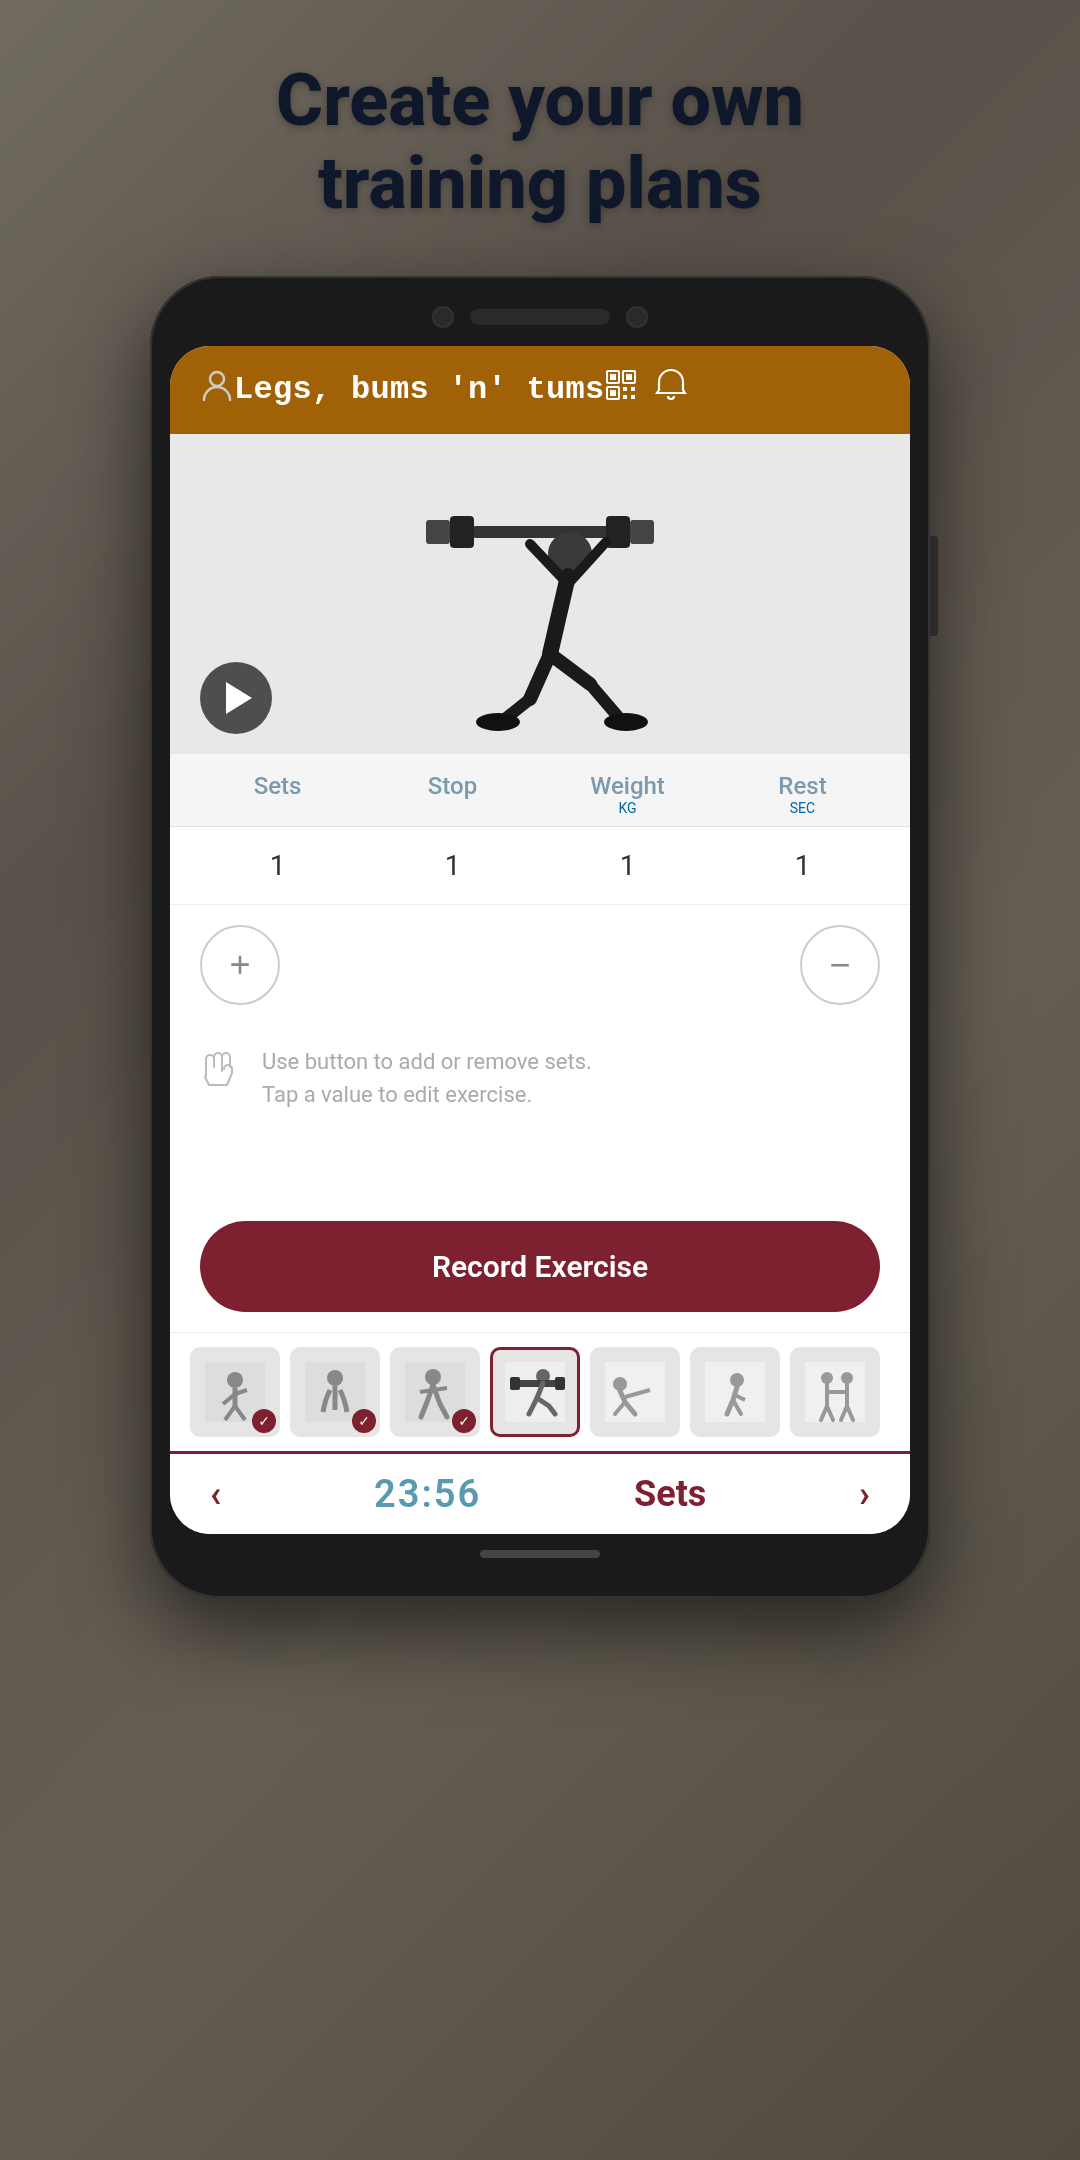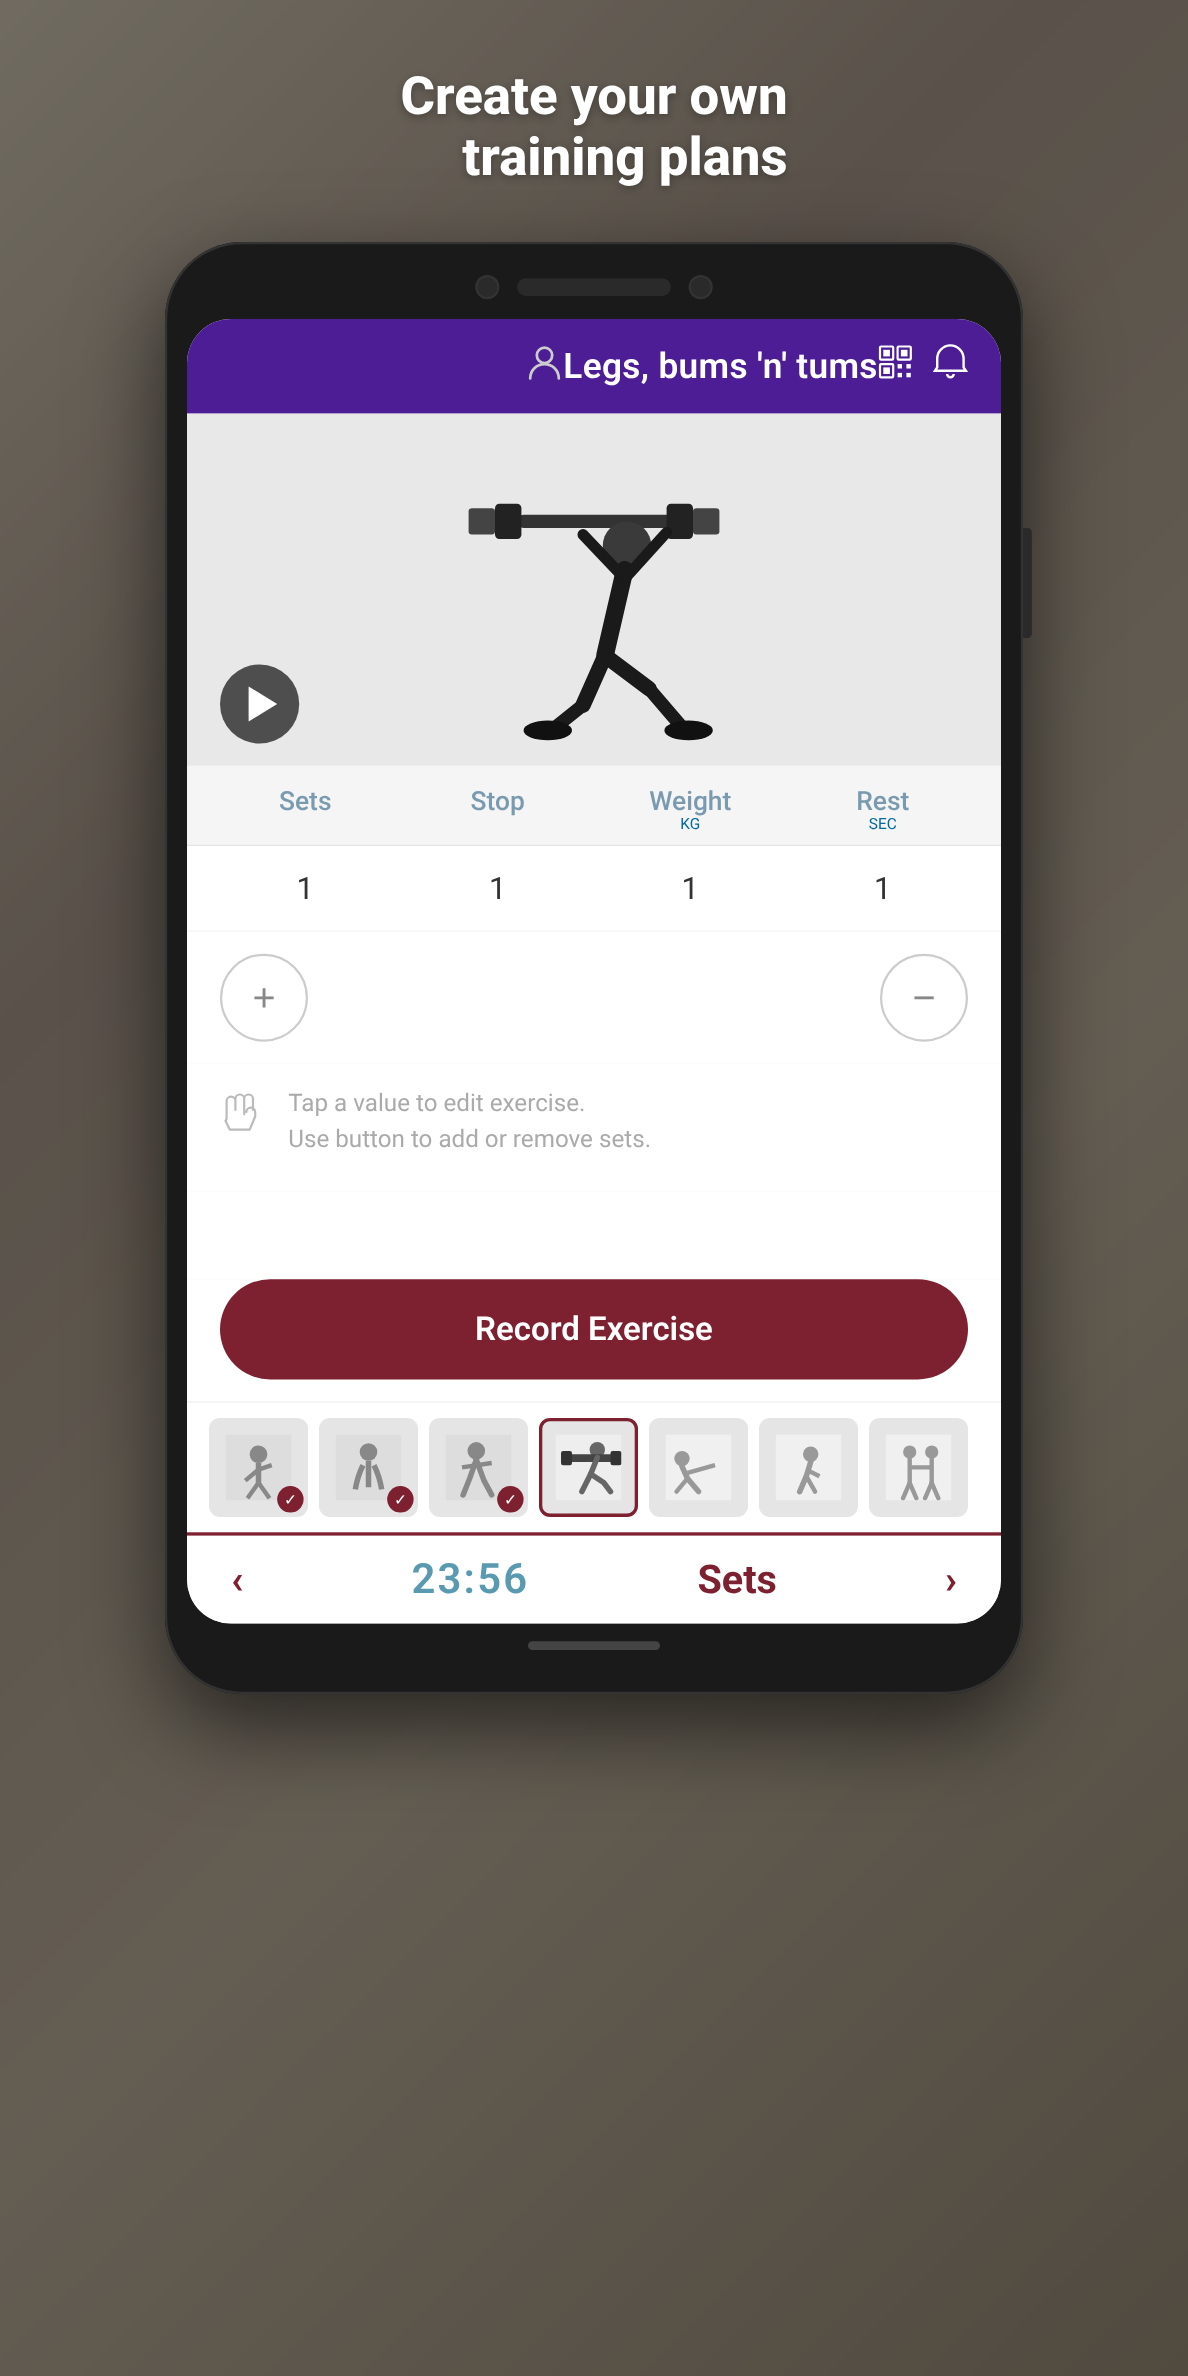--- a/index.html
+++ b/index.html
@@ -34,24 +34,24 @@
       z-index: 1;
       width: 1080px;
       height: 2160px;
       display: flex;
       flex-direction: column;
       align-items: center;
     }
 
     
     .promo-title {
-      color: #ffffff;
-      font-size: 48px;
+      color: #0f172a;
+      font-size: 72px;
       font-weight: 800;
-      text-align: right;
+      text-align: center;
       line-height: 1.15;
       padding: 60px 80px 50px;
       text-shadow: 0 2px 8px rgba(0,0,0,0.3);
     }
 
     
     .phone-frame {
       width: 780px;
       background: #1a1a1a;
       border-radius: 70px;
@@ -82,25 +82,26 @@
 
     
     .phone-screen {
       background: #f0f0f0;
       border-radius: 40px;
       overflow: hidden;
     }
 
     
     .app-header {
-      background: #4c1d95;
-      display: flex;
-      align-items: center;
-      justify-content: flex-end;
+      background: #a16207;
+      display: flex;
+      align-items: center;
+      justify-content: flex-start;
       padding: 22px 30px;
+      font-family: Liberation Mono, monospace;
     }
 
     .app-header-title {
       color: #fff;
       font-size: 32px;
       font-weight: 600;
       letter-spacing: 0.3px;
     }
 
     .header-icons {
@@ -475,22 +476,22 @@
         <button class="circle-btn">−</button>
       </div>
 
       <div class="hint-row">
         <span class="hand-icon">
           <svg width="42" height="48" viewBox="0 0 42 48" fill="none">
             <path d="M22 8V22M22 8c0-2.2-1.8-4-4-4s-4 1.8-4 4v10M22 8c0-2.2 1.8-4 4-4s4 1.8 4 4v10M14 18v-8c0-2.2-1.8-4-4-4s-4 1.8-4 4v16l-1 2 4 8h18l5-12V20c0-2.2-1.8-4-4-4s-4 1.8-4 4" stroke="#bbb" stroke-width="2" stroke-linecap="round" stroke-linejoin="round" fill="none"></path>
           </svg>
         </span>
         <div>
+          <div class="hint-text">Use button to add or remove sets.</div>
           <div class="hint-text">Tap a value to edit exercise.</div>
-          <div class="hint-text">Use button to add or remove sets.</div>
         </div>
       </div>
 
       <div class="spacer"></div>
 
       <div class="record-btn">
         <div class="record-btn-inner">
           <span class="record-btn-label">Record Exercise</span>
         </div>
       </div>

